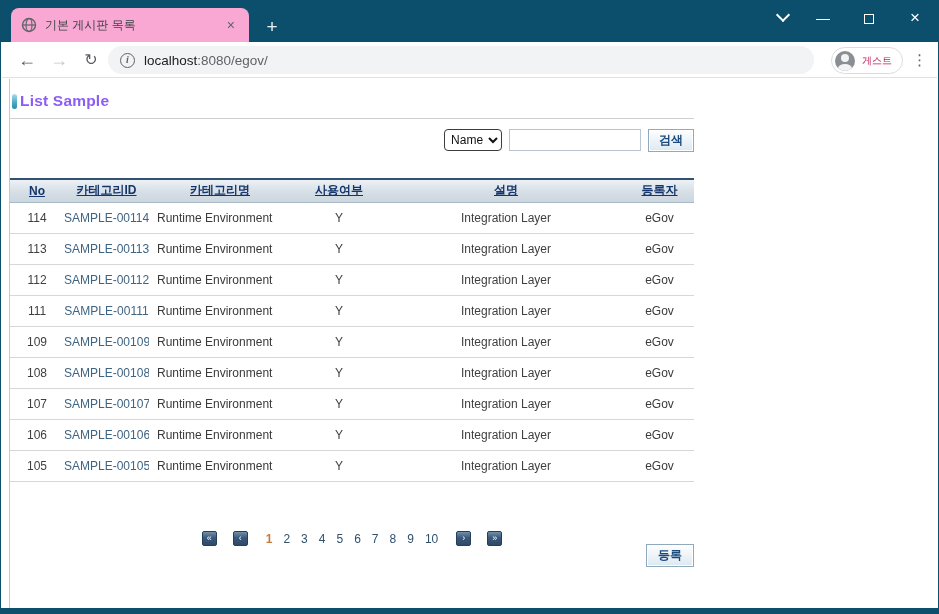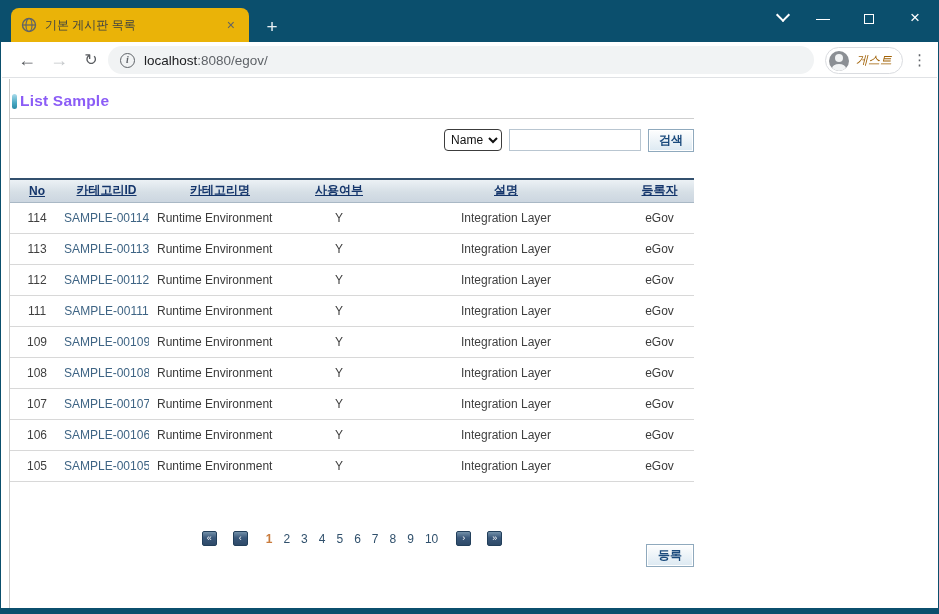--- a/index.html
+++ b/index.html
@@ -2,21 +2,21 @@
 <html><head>
 <meta charset="utf-8">
 <style>
   * { margin:0; padding:0; box-sizing:border-box; }
   html,body { width:939px; height:614px; font-family:"Liberation Sans", sans-serif; background:#fff; overflow:hidden; }
   .window { position:relative; width:939px; height:614px; background:#fff;
             border-left:1px solid #0b4f6d; border-right:1px solid #0b4f6d; border-bottom:6px solid #0b4f6d; }
 
   
   .tabstrip { position:absolute; top:0; left:0; right:0; height:42px; background:#0b4f6d; }
-  .tab { position:absolute; left:10px; top:8px; width:238px; height:34px; background:#eab308;
+  .tab { position:absolute; left:10px; top:8px; width:238px; height:34px; background:#f9a8d4;
          border-radius:8px 8px 0 0; display:flex; align-items:center; padding:0 10px; }
   .tab-favicon { width:16px; height:16px; margin-right:8px; flex:0 0 auto; }
   .tab-title { font-size:12px; color:#3c4043; flex:1 1 auto; white-space:nowrap; overflow:hidden; }
   .tab-close { font-size:14px; color:#5f6368; padding:0 4px; cursor:pointer; }
   .newtab { position:absolute; left:261px; top:17px; width:20px; height:20px; color:#e8eff3;
             font-size:19px; line-height:20px; text-align:center; font-weight:400; }
   .win-controls { position:absolute; right:0; top:0; height:32px; display:flex; align-items:center; }
   .win-btn { color:#fff; width:46px; text-align:center; font-size:14px; line-height:30px; }
   .win-chevron { position:absolute; right:146px; top:6px; width:18px; height:18px; }
   .win-chevron:after { content:""; position:absolute; left:4px; top:4px; width:8px; height:8px;
@@ -36,21 +36,21 @@
              font-size:10px; line-height:12px; text-align:center; font-family:"Liberation Serif", serif;
              font-style:italic; font-weight:bold; margin-right:9px; flex:0 0 auto; }
   .url { font-size:13.5px; }
   .url-host { color:#202124; }
   .url-rest { color:#5f6368; }
   .profile-chip { position:absolute; right:34px; top:5px; height:27px; border:1px solid #dadce0;
                   border-radius:14px; display:flex; align-items:center; padding:0 10px 0 3px; background:#fff; }
   .avatar { width:20px; height:20px; border-radius:50%; background:#8b8f94; position:relative; overflow:hidden; margin-right:7px; }
   .avatar:before { content:""; position:absolute; left:6px; top:3.5px; width:8px; height:8px; border-radius:50%; background:#f1f3f4; }
   .avatar:after { content:""; position:absolute; left:3px; top:13px; width:14px; height:9px; border-radius:50%; background:#f1f3f4; }
-  .profile-label { font-size:12px; color:#a16207; white-space:nowrap;font-style:italic; }
+  .profile-label { font-size:10px; color:#be185d; white-space:nowrap; }
   .menu-dots { position:absolute; right:10px; top:9px; font-size:15px; color:#5f6368; }
 
   
   .content { position:absolute; top:79px; left:1px; right:1px; bottom:0; background:#fff; }
   .content-left-line { position:absolute; left:7px; top:0; bottom:0; width:1px; background:#c9c9c9; }
   .page-title { position:absolute; left:10px; top:13px; display:flex; align-items:center; }
   .title-bullet { width:5px; height:15px; border-radius:3px; margin-right:3px;
                   background:linear-gradient(180deg,#aadcec 0%,#49a8c2 60%,#2b8aa6 100%); }
   .title-text { font-size:15.5px; font-weight:bold; color:#8b5cf6; letter-spacing:0.2px; }
   .title-hr { position:absolute; left:8px; top:39px; width:684px; height:1px; background:#cfcfcf; }

